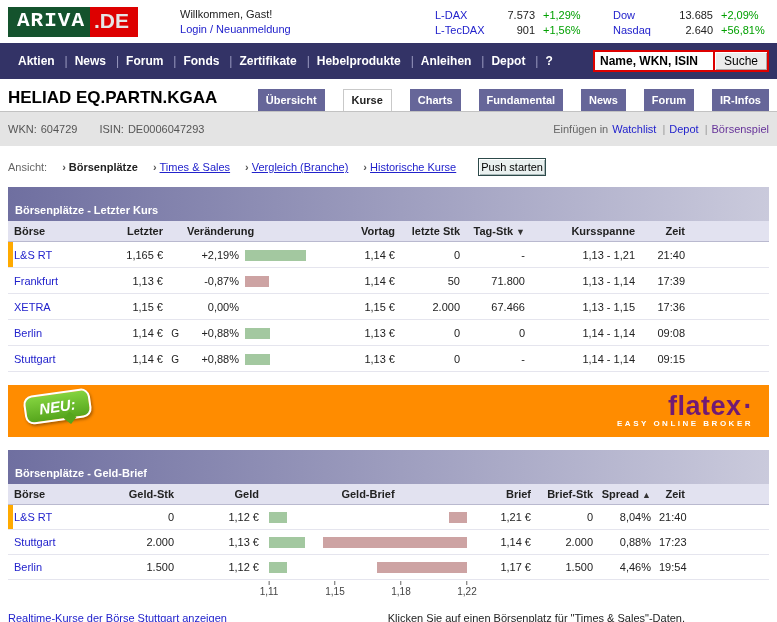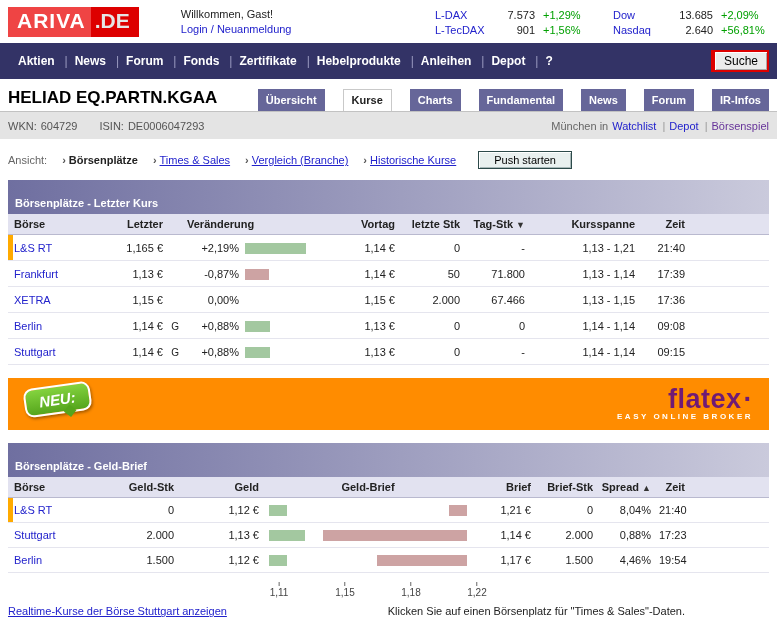--- a/index.html
+++ b/index.html
@@ -6,21 +6,21 @@
   html,body { width:777px; height:622px; overflow:hidden; }
   body { background:#fff; font-family:"Liberation Sans", sans-serif; font-size:11px; color:#222; }
   a { text-decoration:none; cursor:pointer; }
   .link { color:var(--link-blue,#2222cc); }
   .ul { text-decoration:underline; }
   .gray { color:#666; }
 
   
   .topbar { display:flex; align-items:center; padding:7px 8px 6px 8px; }
   .logo { display:flex; height:30px; font-weight:bold; font-size:21px; line-height:26px; }
-  .logo-main { background:#ef4444; color:#fff; padding:1px 5px 17px 9px; letter-spacing:1px; }
+  .logo-main { background:#14532d; color:#fff; padding:1px 5px 17px 9px; letter-spacing:1px;font-family:Liberation Mono, monospace; }
   .logo-de { background:var(--logo-red,#dd0000); color:#e5e5e5; padding:1px 9px 14px 4px; }
   .welcome-block { margin-left:42px; line-height:15px; }
   .indices { margin-left:auto; display:grid; grid-template-columns:auto auto; column-gap:22px; row-gap:3px; }
   .idx { display:flex; align-items:baseline; }
   .idx-label { width:56px; }
   .idx-val { width:44px; text-align:right; color:#222; }
   .idx-chg { margin-left:8px; width:48px; color:var(--positive-green,#00a000); }
 
   
   .navbar { background:var(--nav-navy,#333366); display:flex; align-items:center; padding:3px 8px; height:36px; }
@@ -31,35 +31,35 @@
   .search-btn { border:none; border-left:2px solid var(--search-border-red,#dd0000); background:#ececec; padding:0 9px; font-family:"Liberation Sans",sans-serif; font-size:12px; color:#000; cursor:pointer; box-shadow:inset 1px 1px 0 #fff, inset -1px -1px 0 #aaa; }
 
   
   .title-row { display:flex; align-items:flex-end; padding:9px 8px 0 8px; }
   .stock-title { font-size:17px; font-weight:bold; color:#000; margin-bottom:3px; }
   .tabs { margin-left:auto; display:flex; gap:18px; }
   .tab { background:var(--tab-slate,#666699); color:#fff; font-weight:bold; font-size:11px; padding:5px 8px; }
   .tab.active { background:#fff; color:#222; border:1px solid #c9c9c9; border-bottom:none; padding:4px 8px 5px 8px; }
 
   
-  .meta-row { background:#e4e4e4; border-top:1px solid #c2c2c2; display:flex; align-items:center; padding:10px 8px; color:#555; height:28px; }
+  .meta-row { background:#e4e4e4; border-top:1px solid #c2c2c2; display:flex; align-items:center; padding:10px 8px; color:#555; height:35px; }
   .meta-left span { margin-right:4px; }
   .meta-left .spacer { display:inline-block; width:14px; }
   .meta-right { margin-left:auto; }
   .meta-right a { margin-left:4px; }
   .meta-right a:not(:last-child)::after { content:"|"; color:#999; margin-left:6px; }
   .visited { color:#663399; }
 
   
   .view-row { display:flex; align-items:center; padding:12px 8px 11px 8px; }
   .crumb { margin-left:15px; }
   .arr { color:#555; font-weight:bold; margin-right:3px; }
   .crumb .link { text-decoration:underline; }
   .crumb-current { font-weight:bold; color:#222; }
-  .push-btn { margin-left:22px; border:1px solid #2d4a4a; background:#e9f0ef; padding:2px 15px; font-family:"Liberation Sans",sans-serif; font-size:11px; color:#000; cursor:pointer; box-shadow:inset 1px 1px 0 #fff, inset -1px -1px 0 #a8b8b8; }
+  .push-btn { margin-left:22px; border:1px solid #2d4a4a; background:#e9f0ef; padding:2px 2px; font-family:"Liberation Sans",sans-serif; font-size:11px; color:#000; cursor:pointer; box-shadow:inset 1px 1px 0 #fff, inset -1px -1px 0 #a8b8b8; }
 
   
   .section { margin:0 8px; }
   .section-header { background:linear-gradient(to right,#6f6fa0,#cacadc); color:#fff; font-weight:bold; padding:17px 7px; height:19px; }
   table.quotes { width:761px; border-collapse:collapse; table-layout:fixed; }
   thead th { background:#e2e2f0; color:#222; font-weight:bold; padding:4px; border-bottom:1px solid #b9b9cf; }
   tbody td { padding:6px 4px; border-bottom:1px solid #e5e5ee; background:#fff; }
   .al { text-align:left; } .ar { text-align:right; }
   th.al, td.boerse { padding-left:6px; }
   td.zeit, th.zeit { padding-right:84px; }
@@ -72,21 +72,21 @@
   td.chg { text-align:left; }
   td.chg .pct { display:inline-block; width:52px; text-align:right; vertical-align:middle; }
   td.chg .bar { display:inline-block; height:11px; margin-left:6px; vertical-align:middle; }
   .bar.up { background:var(--bar-green,#a3c8a0); }
   .bar.down { background:var(--bar-red,#cda3a3); }
   th.gb-h { text-align:center; }
   .gb-chart { position:relative; height:11px; width:198px; margin:0 auto; }
   .gb-chart .gbar { position:absolute; left:0; top:0; height:11px; background:var(--bar-green,#a3c8a0); }
   .gb-chart .rbar { position:absolute; top:0; height:11px; background:var(--bar-red,#cda3a3); }
   .gb-axis { position:relative; margin-left:261px; width:198px; height:22px; }
-  .gb-axis .tick { position:absolute; top:9px; transform:translateX(-50%); text-align:center; color:#444; font-size:10px;margin-left:10px; }
+  .gb-axis .tick { position:absolute; top:1px; transform:translateX(-50%); text-align:center; color:#444; font-size:10px; }
   .tickmark { display:block; width:1px; height:4px; background:#666; margin:0 auto 1px auto; }
 
   
   .ad-banner { margin:13px 8px; height:52px; background:var(--banner-orange,#ff8c00); position:relative; display:flex; align-items:center; }
   .neu-badge { position:absolute; left:16px; top:7px; transform:rotate(-8deg); background:linear-gradient(#84d33f,var(--badge-green,#55a51c)); border:2px solid #fff; border-radius:9px; color:#fff; font-weight:bold; font-style:italic; font-size:15px; padding:4px 13px; box-shadow:1px 2px 3px rgba(0,0,0,.35); }
   .neu-badge::after { content:""; position:absolute; bottom:-5px; right:16px; width:9px; height:9px; background:var(--badge-green,#55a51c); transform:rotate(45deg); }
   .flatex { margin-left:auto; padding-right:16px; text-align:right; }
   .flatex-brand { font-size:27px; font-weight:bold; color:#701a75; letter-spacing:.5px; line-height:24px; }
   .flatex-brand .dot { margin-left:2px; }
   .flatex-tag { font-size:8px; font-weight:bold; letter-spacing:2.5px; color:#fff; margin-top:1px; }
@@ -136,20 +136,21 @@
   <a class="nav-item">Aktien</a>
   <a class="nav-item">News</a>
   <a class="nav-item">Forum</a>
   <a class="nav-item">Fonds</a>
   <a class="nav-item">Zertifikate</a>
   <a class="nav-item">Hebelprodukte</a>
   <a class="nav-item">Anleihen</a>
   <a class="nav-item">Depot</a>
   <a class="nav-item">?</a>
   <div class="searchbox">
+    <input class="search-input" value="Name, WKN, ISIN" style="">
     <button class="search-btn">Suche</button>
   </div>
 </div>
 
 <div class="title-row">
   <h1 class="stock-title">HELIAD EQ.PARTN.KGAA</h1>
   <div class="tabs">
     <a class="tab">Übersicht</a>
     <a class="tab active">Kurse</a>
     <a class="tab">Charts</a>
@@ -158,21 +159,21 @@
     <a class="tab">Forum</a>
     <a class="tab">IR-Infos</a>
   </div>
 </div>
 
 <div class="meta-row">
   <div class="meta-left">
     <span>WKN:</span><span>604729</span><span class="spacer"></span><span>ISIN:</span><span>DE0006047293</span>
   </div>
   <div class="meta-right">
-    <span class="gray">München in</span><a class="link">Watchlist</a><a class="link">Depot</a><a class="visited">Börsenspiel</a>
+    <span class="gray">Einfügen in</span><a class="link">Watchlist</a><a class="link">Depot</a><a class="visited">Börsenspiel</a>
   </div>
 </div>
 
 <div class="view-row">
   <span class="gray">Ansicht:</span>
   <span class="crumb"><span class="arr">›</span><span class="crumb-current">Börsenplätze</span></span>
   <span class="crumb"><span class="arr">›</span><a class="link">Times &amp; Sales</a></span>
   <span class="crumb"><span class="arr">›</span><a class="link">Vergleich (Branche)</a></span>
   <span class="crumb"><span class="arr">›</span><a class="link">Historische Kurse</a></span>
   <button class="push-btn">Push starten</button>

